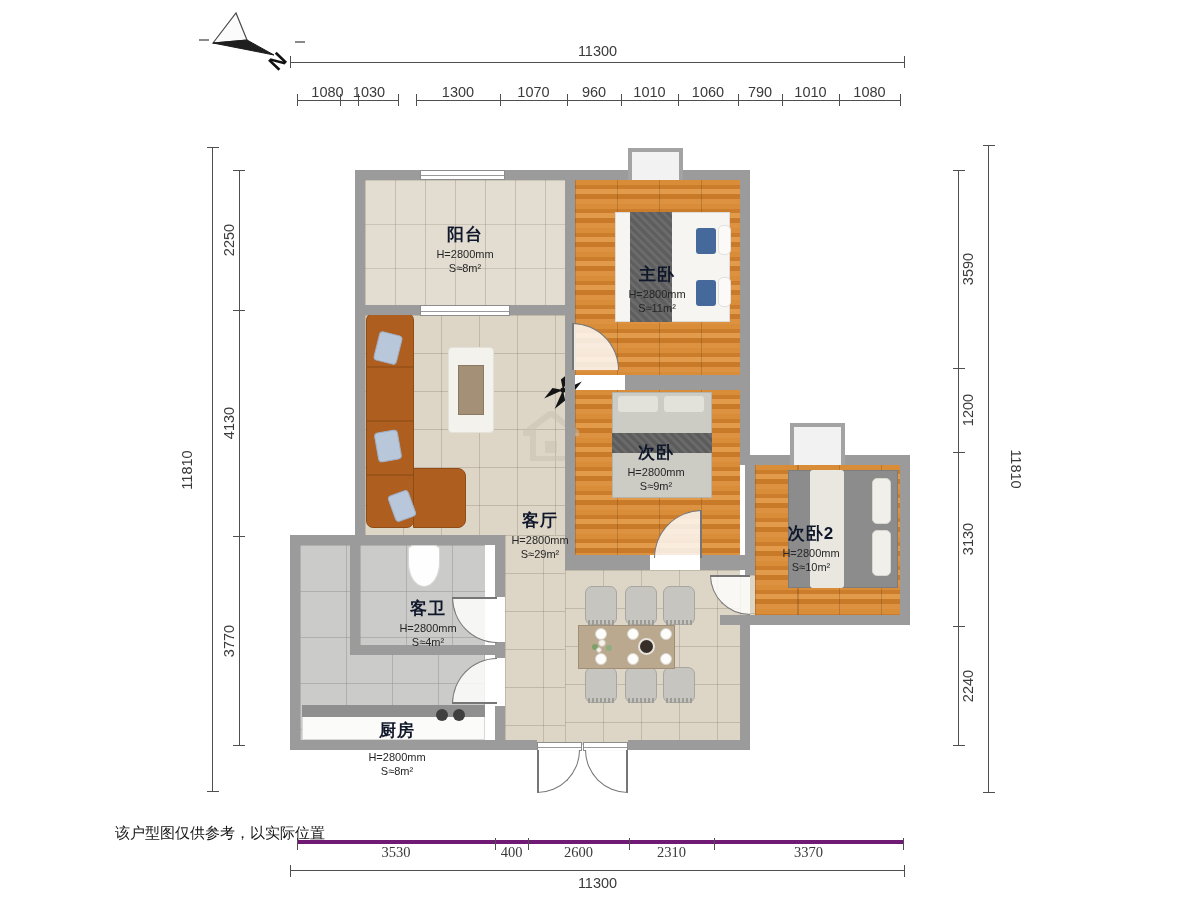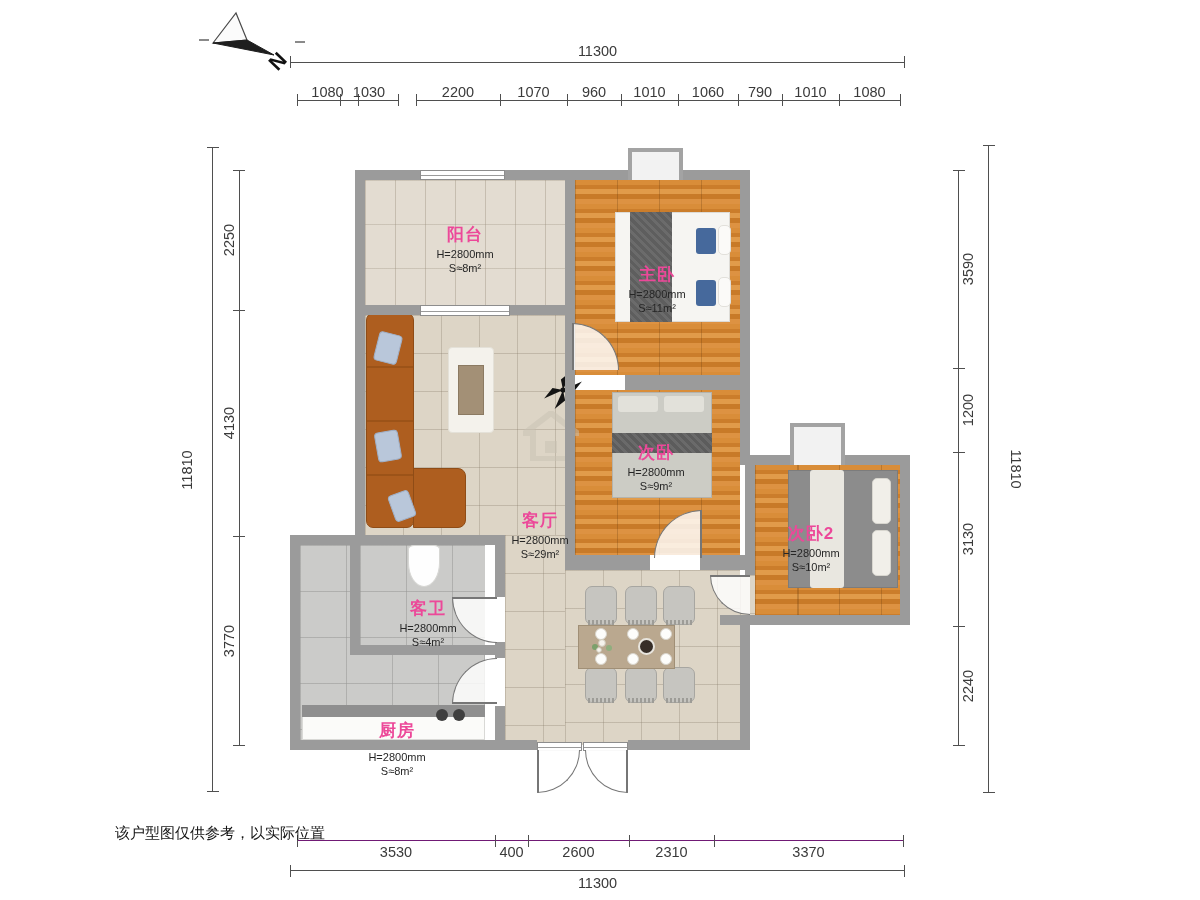--- a/index.html
+++ b/index.html
@@ -5,21 +5,21 @@
   html,body{margin:0;padding:0;background:#fff;}
   body{font-family:"Liberation Sans","DejaVu Sans",sans-serif;}
   #stage{position:relative;width:1200px;height:900px;background:#fff;overflow:hidden;}
 
   
   .hseg,.vseg,.hline,.vline{position:absolute;box-sizing:border-box;}
   .dimtxt{font-size:14.5px;color:#3a3a3a;font-weight:500;white-space:nowrap;}
   .hseg{height:17px;border-bottom:1px solid #4f4f4f;display:flex;justify-content:center;align-items:flex-start;}
   .hseg::before,.hseg::after{content:"";position:absolute;width:1px;height:12px;background:#4f4f4f;bottom:-6px;}
   .hseg::before{left:-0.5px}.hseg::after{right:-0.5px}
-  .hseg.below{border-bottom:none;border-top:1px solid #701a75;align-items:center;height:22px;}
+  .hseg.below{border-bottom:none;border-top:4px solid #701a75;align-items:flex-start;height:22px;font-family:Liberation Serif, serif;}
   .hseg.below::before,.hseg.below::after{bottom:auto;top:-6px;}
   .vseg{width:20px;display:flex;justify-content:center;align-items:center;}
   .vseg.lft{border-right:1px solid #4f4f4f;}
   .vseg.rgt{border-left:1px solid #4f4f4f;}
   .vseg::before,.vseg::after{content:"";position:absolute;height:1px;width:12px;background:#4f4f4f;}
   .vseg.lft::before{top:-0.5px;right:-6px}.vseg.lft::after{bottom:-0.5px;right:-6px}
   .vseg.rgt::before{top:-0.5px;left:-6px}.vseg.rgt::after{bottom:-0.5px;left:-6px}
   .vseg .dimtxt{transform:rotate(-90deg);}
   .hline{border-bottom:1px solid #4f4f4f;}
   .hline::before,.hline::after{content:"";position:absolute;width:1px;height:12px;background:#4f4f4f;bottom:-6px;}
@@ -52,21 +52,21 @@
   .wood{background-image:
      repeating-linear-gradient(90deg,rgba(92,52,10,.25) 0 1.5px,rgba(0,0,0,0) 1.5px 42px),
      repeating-linear-gradient(180deg,#d98d39 0 5px,#cb7d2b 5px 9px,#e19b4a 9px 14px,#c87a28 14px 19px,#dd9242 19px 24px);}
   .bay{background:#f2f2f2;border:4px solid #a3a3a3;border-bottom:none;z-index:12;}
   .opening{background:#f4f4f4;z-index:11;}
   .win{background:#fff;border:1px solid #8d8d8d;z-index:15;}
   .win::after{content:"";position:absolute;left:0;right:0;top:50%;height:1px;background:#9a9a9a;}
   .door{background:rgba(255,255,255,.82);z-index:20;border:0 solid #767676;}
   .furn{z-index:5;}
   .rlabel{position:absolute;transform:translateX(-50%);text-align:center;z-index:30;}
-  .rname{font-size:17px;font-weight:bold;color:#ec4899;letter-spacing:1px;white-space:nowrap;}
+  .rname{font-size:17px;font-weight:bold;color:#0f172a;letter-spacing:1px;white-space:nowrap;}
   .rsub{font-size:11px;color:#262626;margin-top:2px;font-weight:500;white-space:nowrap;}
   .ksp{margin-top:9px;}
   .plate{position:absolute;width:12px;height:12px;border-radius:50%;background:#fdfdfb;border:1px solid #d8d4cb;z-index:6;}
   .chair{position:absolute;background:#c6c5c0;border:1px solid #a7a6a1;border-radius:7px;z-index:5;}
   .chair::after{content:"";position:absolute;left:2px;right:2px;bottom:-1px;height:5px;
      background:repeating-linear-gradient(90deg,#9d9c97 0 2px,transparent 2px 4px);}
   .pillow{position:absolute;background:#b9c7da;border:1px solid #9fb0c8;border-radius:4px;z-index:6;}
   #disclaimer{position:absolute;left:115px;top:824px;font-size:15px;color:#151515;z-index:40;}
   #compass{position:absolute;left:198px;top:10px;width:108px;height:62px;z-index:40;}
   #watermark{position:absolute;z-index:2;opacity:.5;}
@@ -89,21 +89,21 @@
     <span class="dimtxt">11300</span>
   </div>
 
   <div class="hseg" style="left:297px;top:84px;width:61px">
       <span class="dimtxt">1080</span>
     </div>
   <div class="hseg" style="left:340px;top:84px;width:58px">
       <span class="dimtxt">1030</span>
     </div>
   <div class="hseg" style="left:416px;top:84px;width:84px">
-      <span class="dimtxt">2200</span>
+      <span class="dimtxt">1300</span>
     </div>
   <div class="hseg" style="left:500px;top:84px;width:67px">
       <span class="dimtxt">1070</span>
     </div>
   <div class="hseg" style="left:567px;top:84px;width:54px">
       <span class="dimtxt">960</span>
     </div>
   <div class="hseg" style="left:621px;top:84px;width:57px">
       <span class="dimtxt">1010</span>
     </div>

